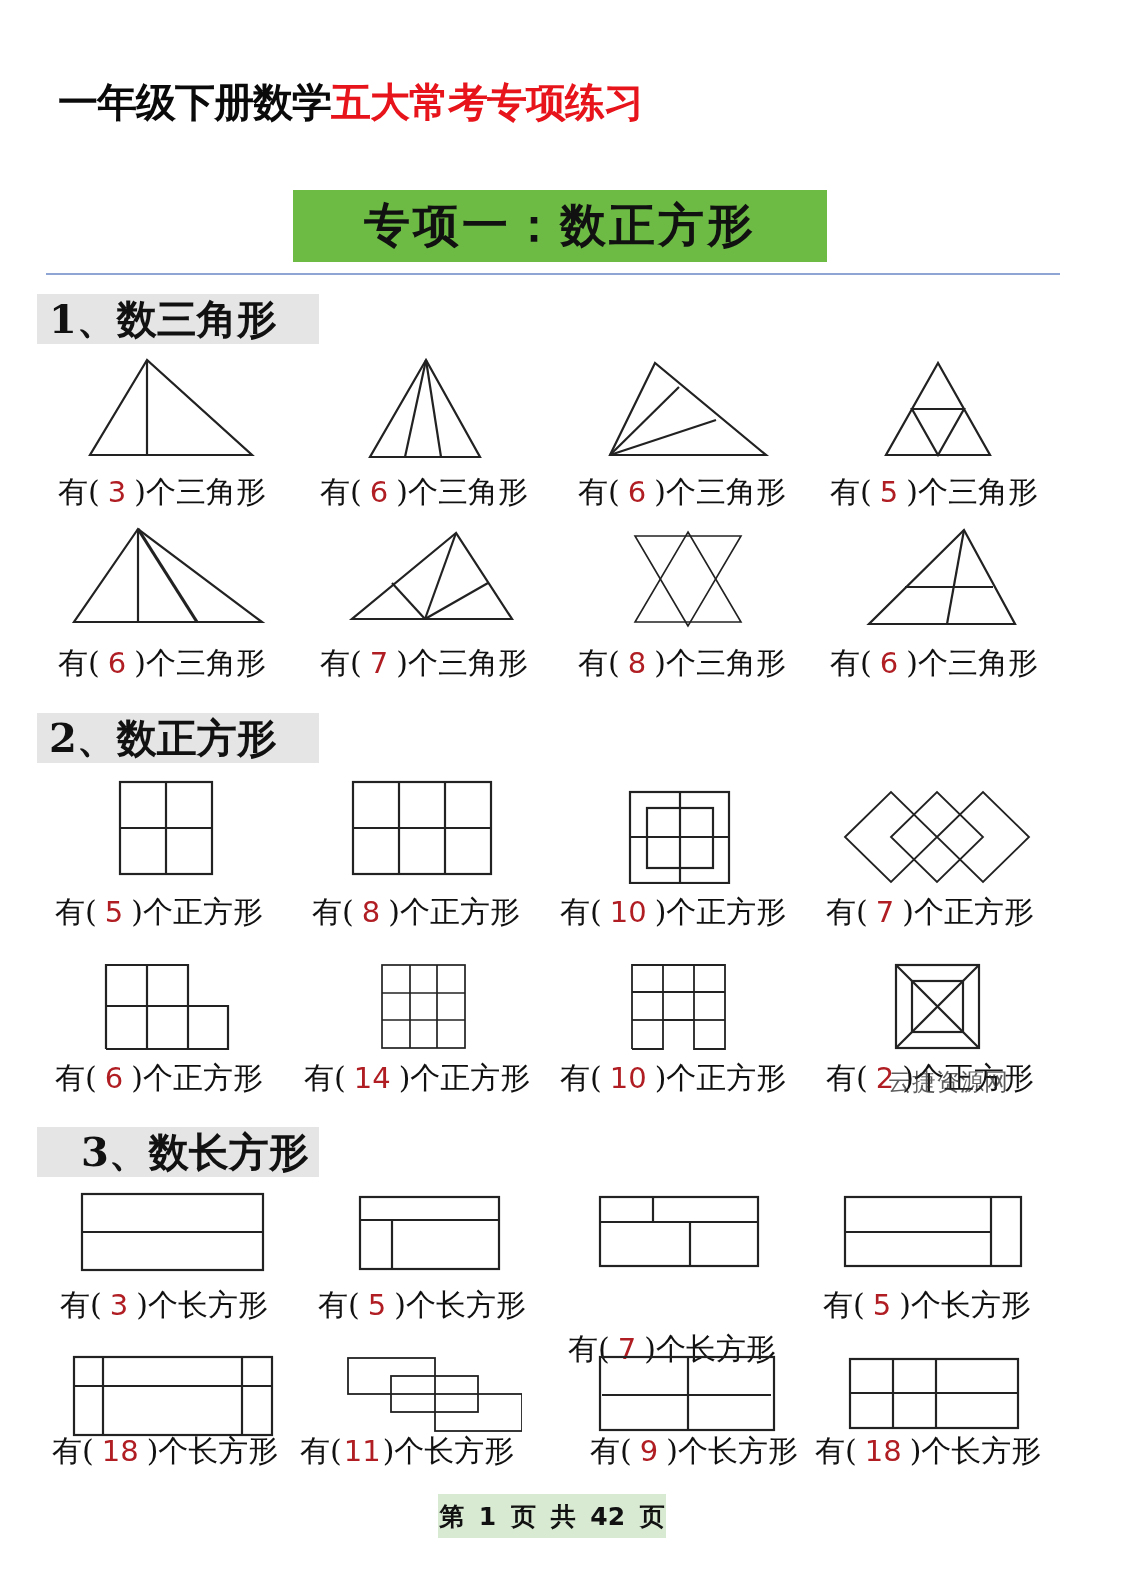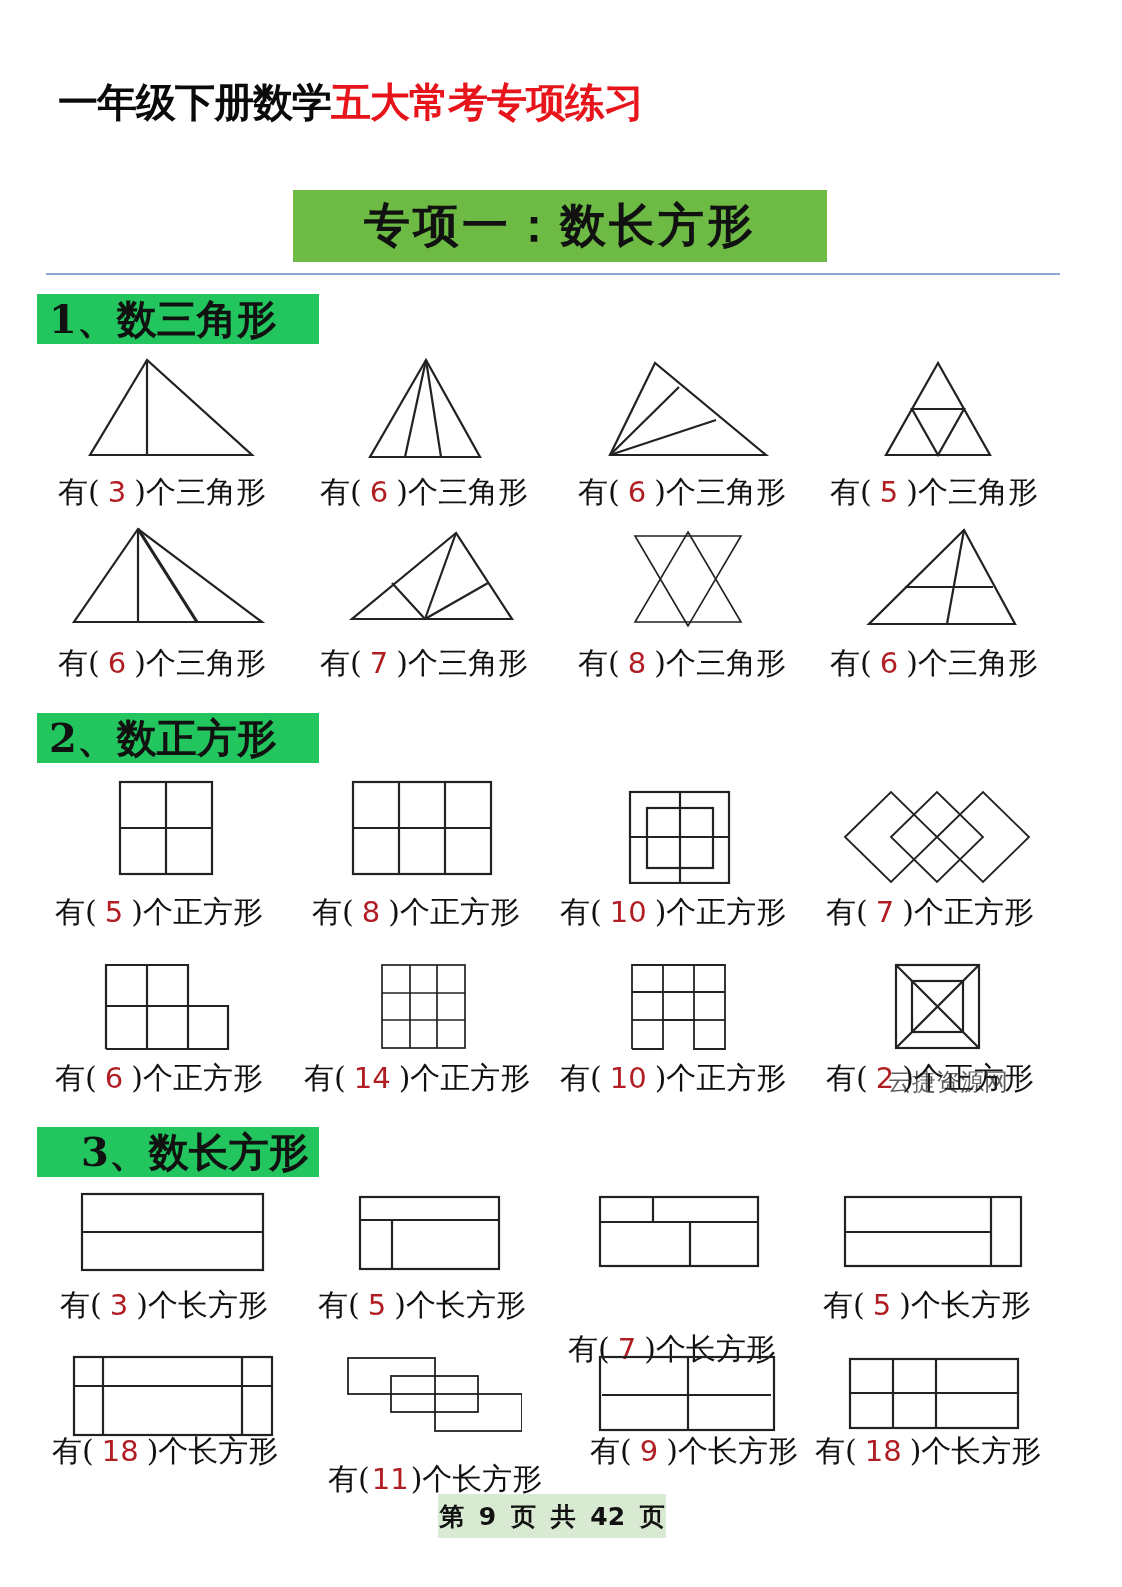--- a/index.html
+++ b/index.html
@@ -7,21 +7,21 @@
          font-family: "DejaVu Serif", "Liberation Serif", serif; color: #111; }
   .abs { position: absolute; }
   .main-title { left: 58px; top: 62px; font-family: "DejaVu Sans", "Liberation Sans", sans-serif;
     font-weight: bold; font-size: 40px; letter-spacing: -1px; line-height: 80px; white-space: nowrap; }
   .main-title .black { color: #0a0a0a; }
   .main-title .red { color: #e8141b; }
   .topic-banner { left: 293px; top: 190px; width: 534px; height: 72px; background: #6dbb45;
     display: flex; align-items: center; justify-content: center;
     font-family: "DejaVu Sans", sans-serif; font-weight: bold; font-size: 46px; letter-spacing: 3px; color: #111; }
   .divider { left: 46px; top: 273px; width: 1014px; height: 2px; background: #8fa6d4; }
-  .sec-head { left: 37px; width: 282px; height: 50px; background: #22c55e;
+  .sec-head { left: 37px; width: 282px; height: 50px; background: #e5e5e5;
     font-family: "DejaVu Serif", serif; font-weight: bold; font-size: 40px; line-height: 50px;
     padding-left: 12px; box-sizing: border-box; white-space: nowrap; color: #111; }
   .fig { position: absolute; }
   .fig svg { display: block; }
   .fig svg line, .fig svg polygon, .fig svg rect, .fig svg polyline { stroke: #222; stroke-width: 2.2; fill: none; }
   .ans { position: absolute; font-family: "DejaVu Serif", serif; font-size: 30px; line-height: 40px;
     white-space: nowrap; color: #111; }
   .ans .num { color: #b01e23; font-family: "DejaVu Sans", sans-serif; font-size: 29px; padding: 0 8px; }
   .footer { left: 438px; top: 1494px; width: 228px; height: 44px; background: #d9ead3;
     display: flex; align-items: center; justify-content: center; font-family: "DejaVu Sans", sans-serif;
@@ -29,21 +29,21 @@
   .watermark { left: 888px; top: 1066px; font-family: Liberation Mono, monospace; font-size: 24px;
     color: rgba(40,40,40,0.75); white-space: nowrap; }
 </style>
 </head>
 <body>
 
 <div class="abs main-title">
   <span class="black">一年级下册数学</span><span class="red">五大常考专项练习</span>
 </div>
 
-<div class="abs topic-banner">专项一：数长方形</div>
+<div class="abs topic-banner">专项一：数正方形</div>
 <div class="abs divider"></div>
 
 <div class="abs sec-head" style="top:294px;">1、数三角形</div>
 
 <div class="fig" style="left:85px;top:355px;">
   <svg width="180" height="105">
       <polygon points="62,5 5,100 167,100"></polygon>
       <line x1="62" y1="5" x2="62" y2="100"></line>
     </svg>
 </div>
@@ -249,17 +249,17 @@
 <div class="fig" style="left:848px;top:1357px;">
   <svg width="172" height="73">
       <rect x="2" y="2" width="168" height="69"></rect>
       <line x1="45" y1="2" x2="45" y2="71"></line>
       <line x1="88" y1="2" x2="88" y2="71"></line>
       <line x1="2" y1="36" x2="170" y2="36"></line>
     </svg>
 </div>
 
 <div class="ans" style="left:52px;top:1431px;"><span>有(</span><span class="num">18</span><span>)个长方形</span></div>
-<div class="ans" style="left:328px;top:1431px;margin-top:28px;"><span>有(</span><span class="num" style="padding:0 2px;">11</span><span>)个长方形</span></div>
+<div class="ans" style="left:300px;top:1431px;"><span>有(</span><span class="num" style="padding:0 2px;">11</span><span>)个长方形</span></div>
 <div class="ans" style="left:570px;top:1431px;margin-left:20px;"><span>有(</span><span class="num">9</span><span>)个长方形</span></div>
 <div class="ans" style="left:815px;top:1431px;"><span>有(</span><span class="num">18</span><span>)个长方形</span></div>
 
-<div class="abs footer">第 9 页 共 42 页</div>
+<div class="abs footer">第 1 页 共 42 页</div>
 
 </body></html>

